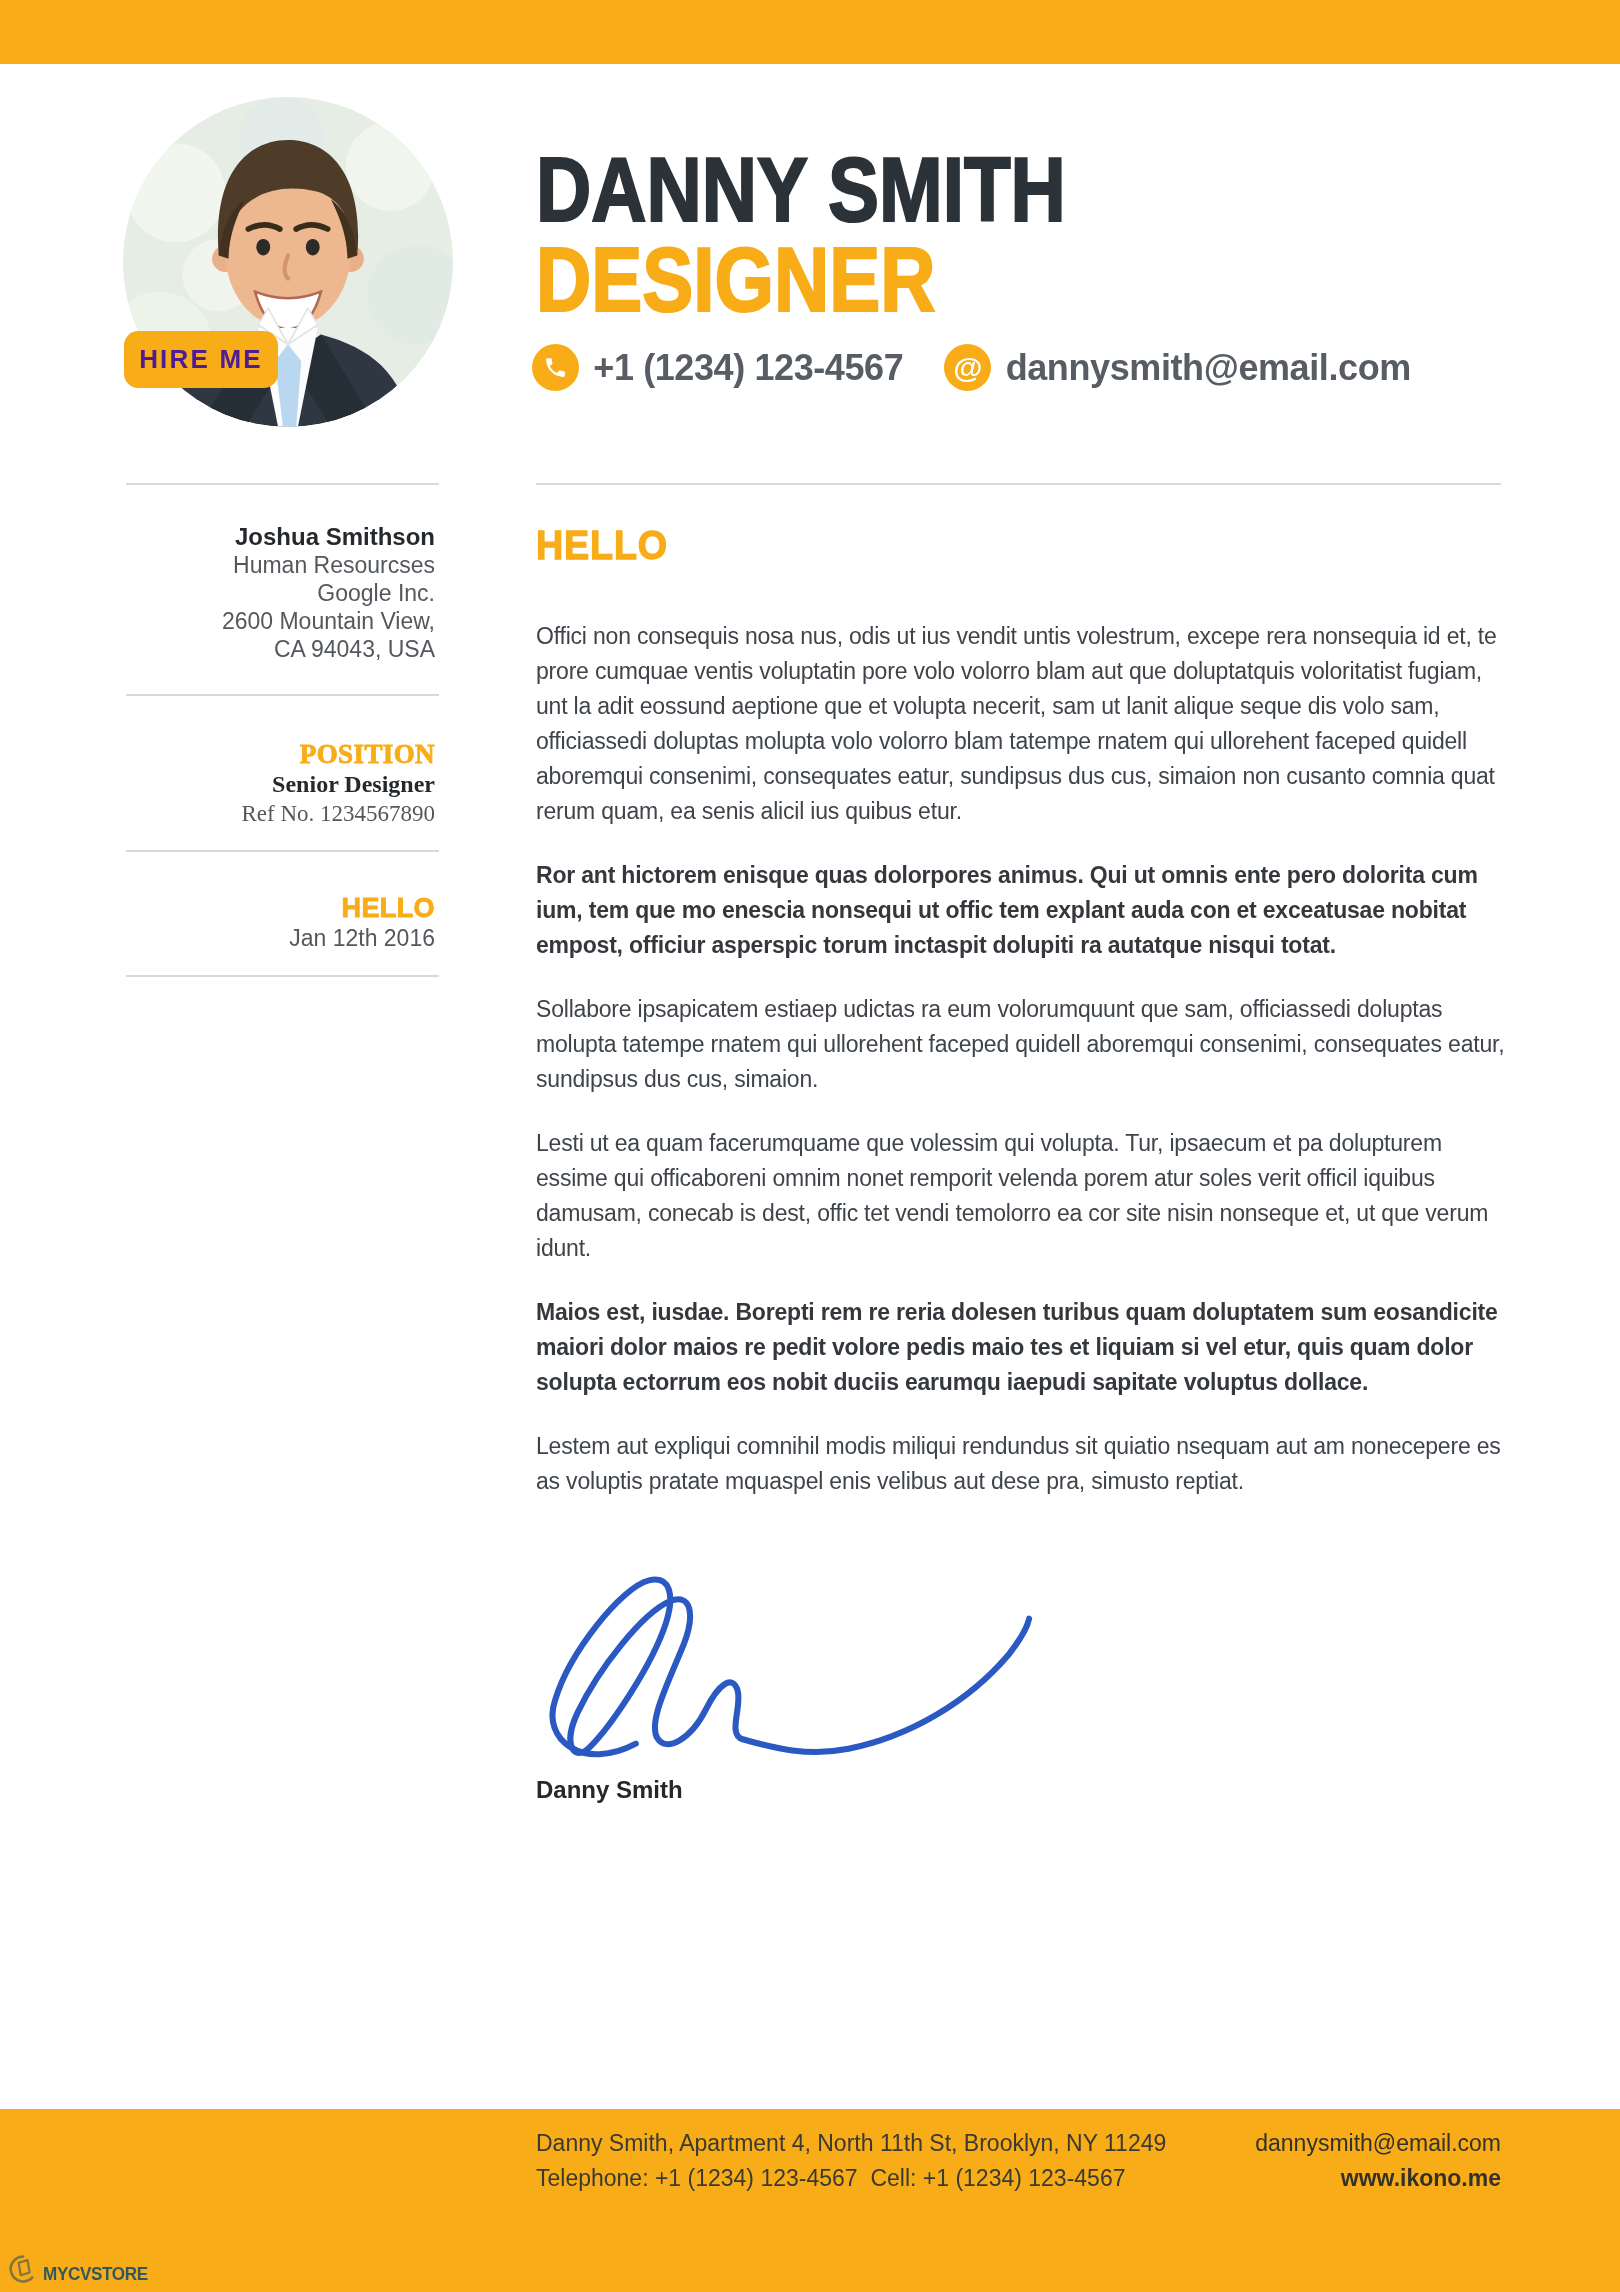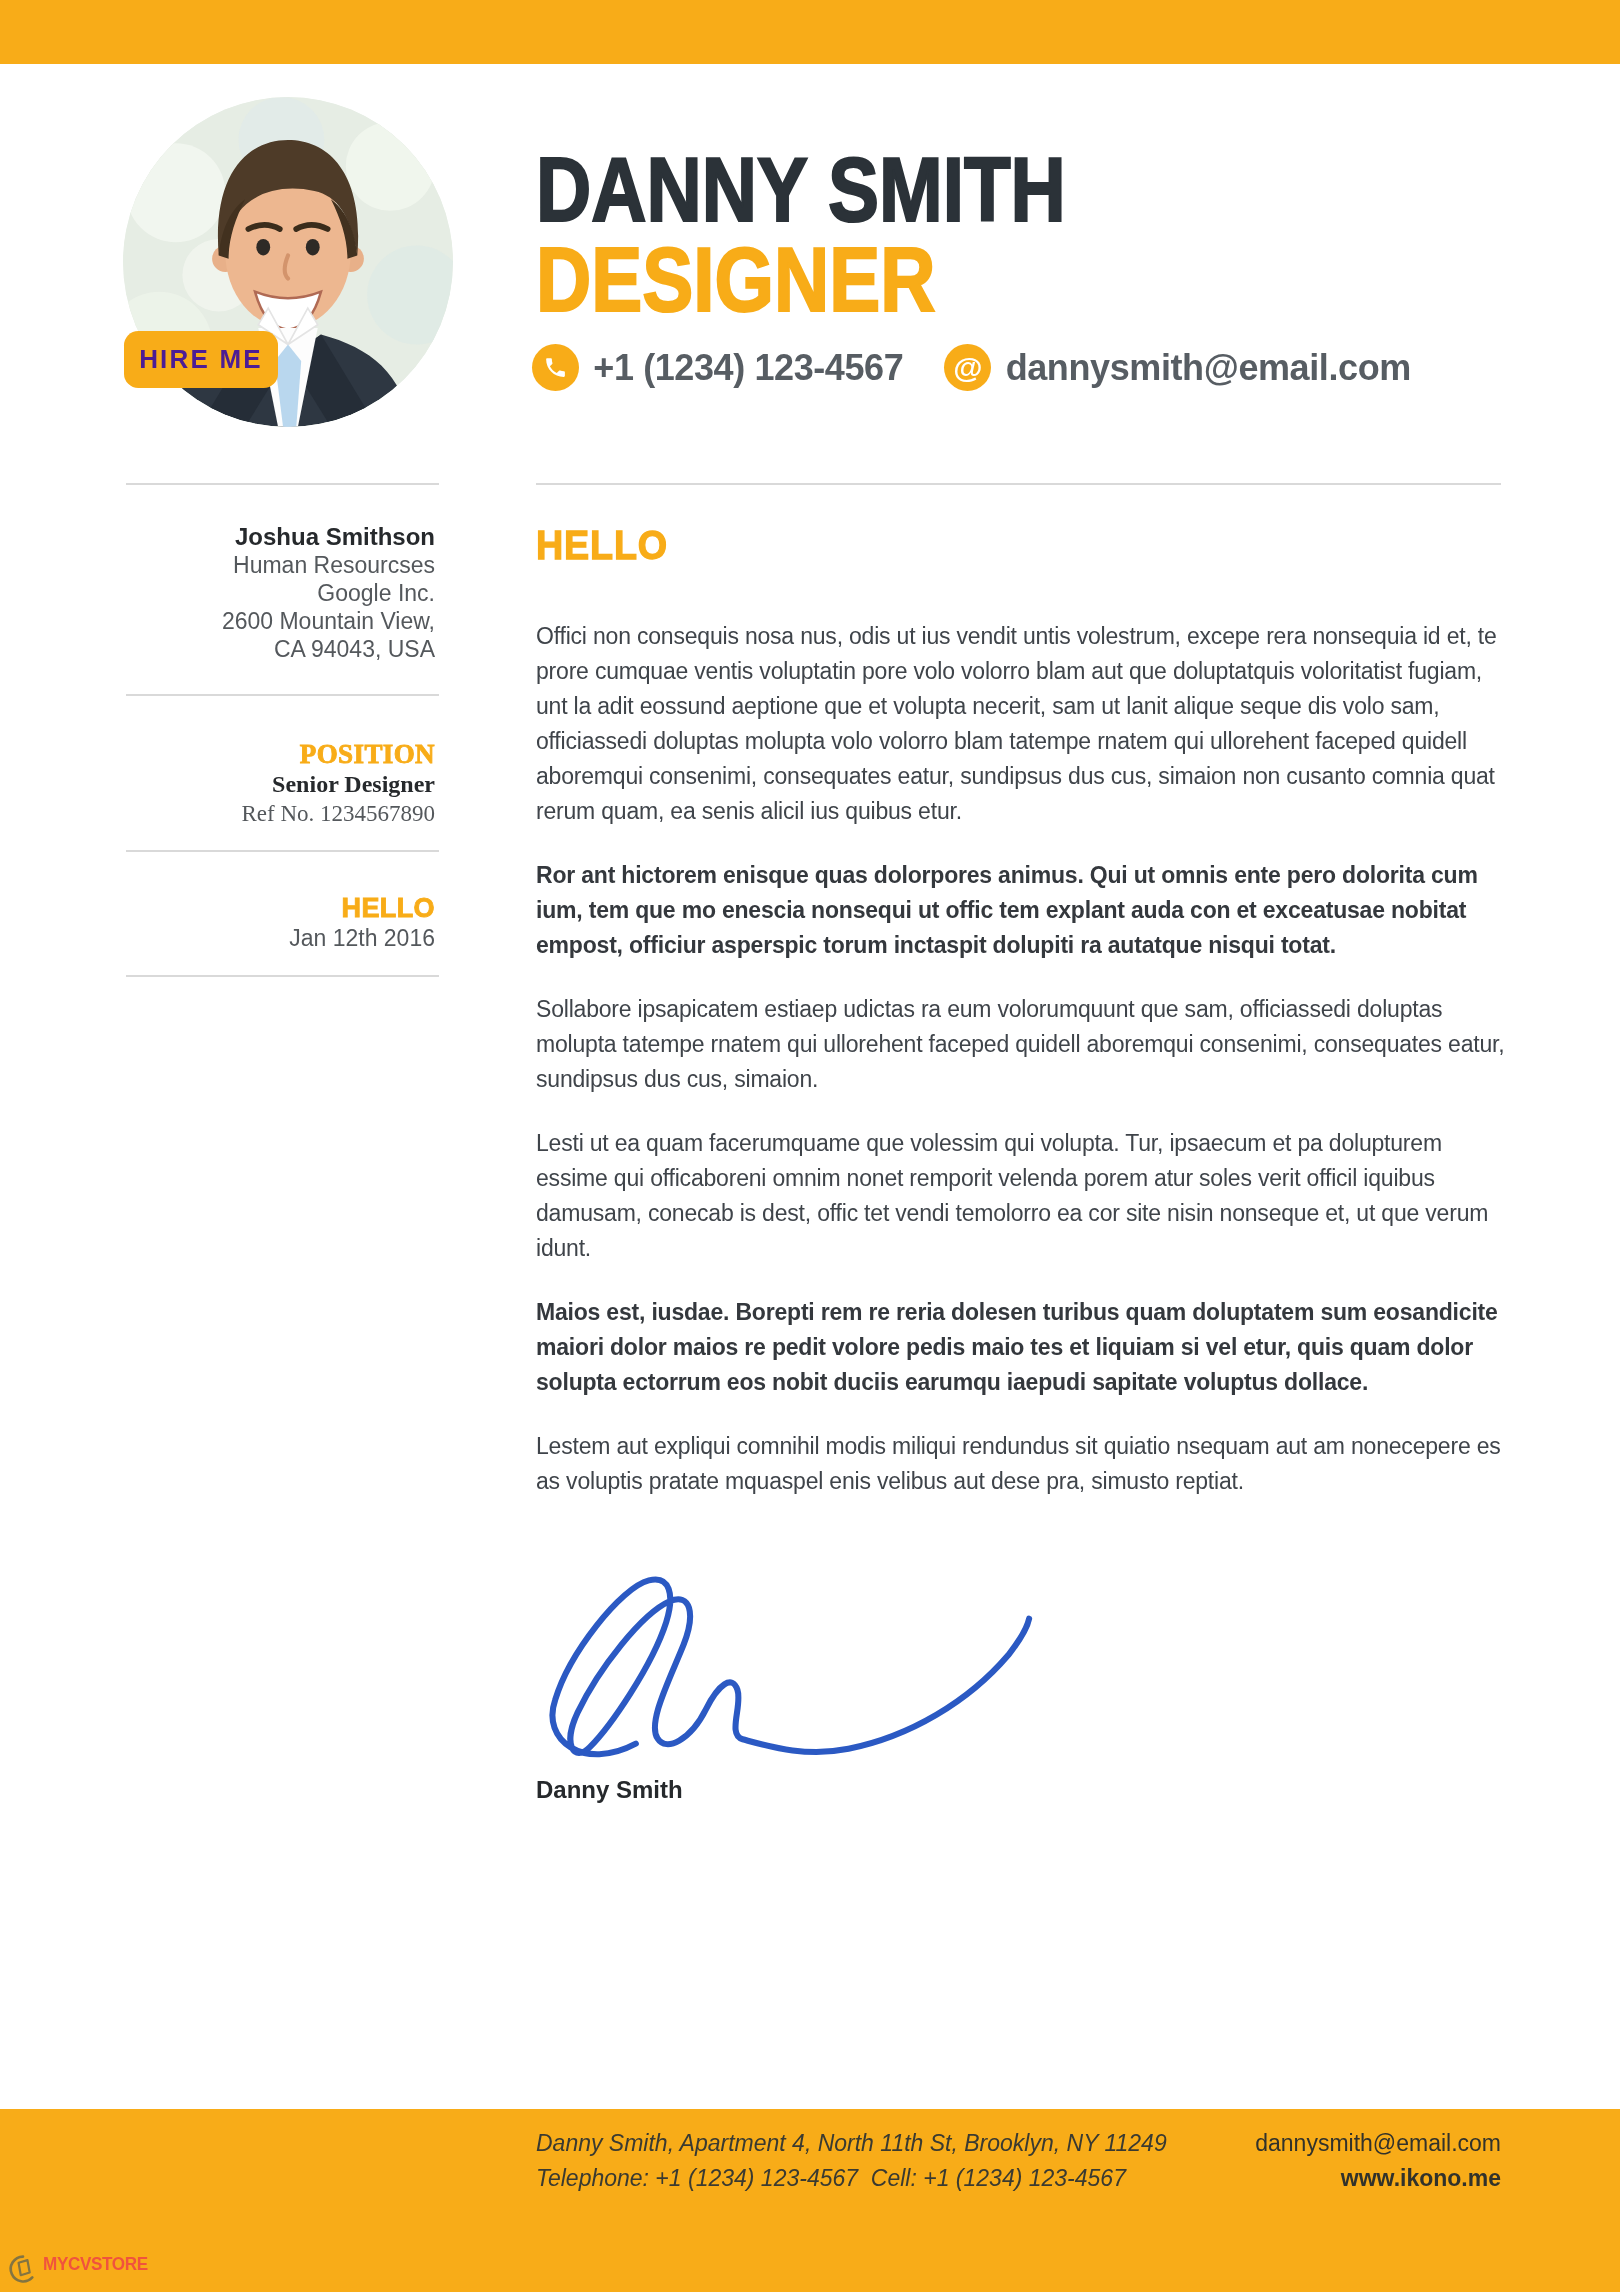--- a/index.html
+++ b/index.html
@@ -87,30 +87,30 @@
     letter-spacing:0.9px;transform:scaleX(.92);transform-origin:left top;
     -webkit-text-stroke:1.3px var(--accent);
   }
   .letter p.body-p{font-size:23px;line-height:35px;color:var(--body-text);margin:0 0 29px 0;letter-spacing:-0.2px;}
   .letter p.body-p.bold{font-weight:700;color:#34383D;}
   .signature{margin-top:41px;width:573px;height:193px;}
   .closing{font-size:24px;color:#3C4045;margin:32px 0 0 0;line-height:32px;}
   .signed{font-size:24px;font-weight:700;color:#26292C;margin:9px 0 0 0;line-height:32px;}
 
   
-  .footer-left{position:absolute;left:536px;top:2130px;font-style:italic;}
+  .footer-left{position:absolute;left:536px;top:2130px;}
   .footer-left p{margin:0;font-size:23px;color:var(--footer-text);line-height:27px;}
   .footer-left p + p{margin-top:8px;}
   .footer-right{position:absolute;right:119px;top:2130px;text-align:right;}
   .footer-right p{margin:0;font-size:23px;color:#32322B;line-height:27px;}
   .footer-right p + p{margin-top:8px;}
   .footer-right .site{font-weight:700;}
   .watermark{
-    position:absolute;left:7.2px;top:2253px;display:flex;align-items:flex-start;
-    color:#ef4444;opacity:.85;
+    position:absolute;left:7.2px;top:2253px;display:flex;align-items:flex-end;
+    color:#0c4a6e;opacity:.85;
   }
   .watermark svg{width:32px;height:32px;}
   .watermark .wm-text{
     font-size:19px;font-weight:700;letter-spacing:-0.4px;margin-left:3.6px;
     transform:scaleX(.9);transform-origin:left center;
   }
 </style>
 </head>
 <body>
 

